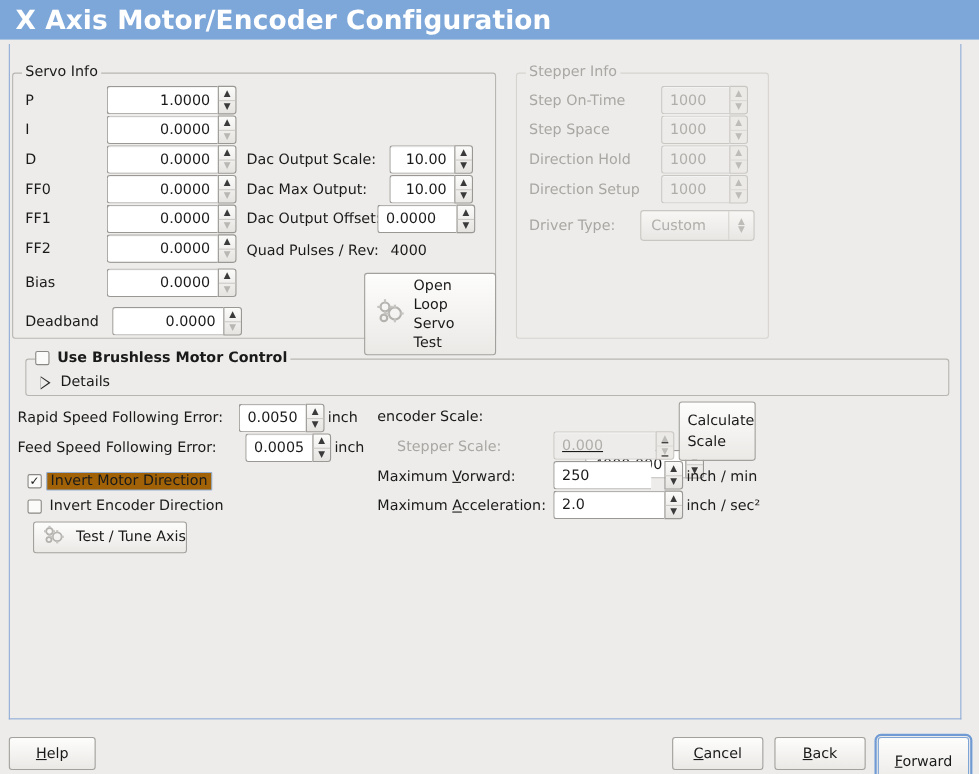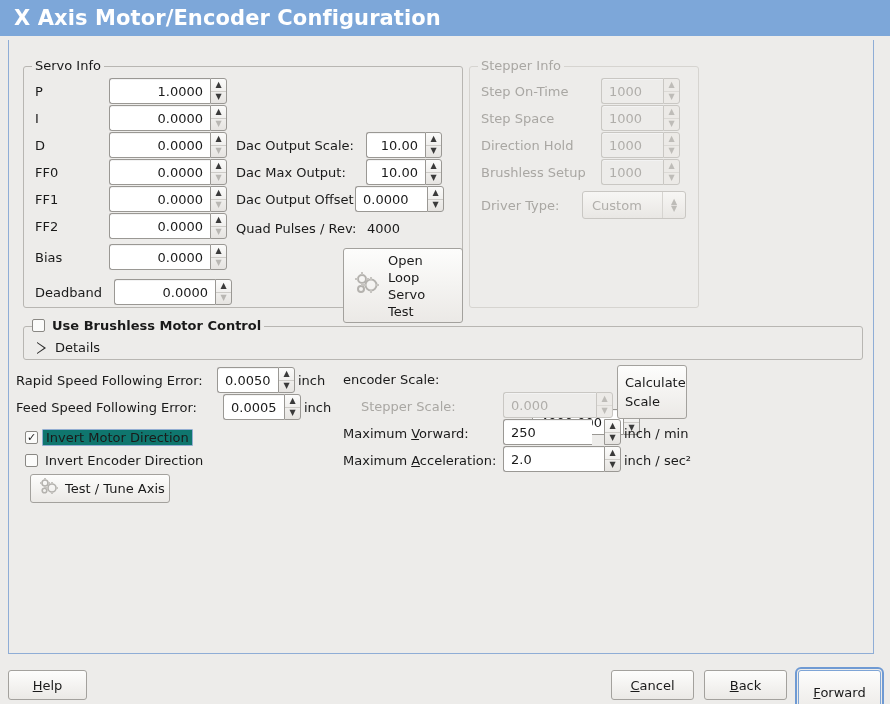--- a/index.html
+++ b/index.html
@@ -10,21 +10,21 @@
     font-size:13px;color:#1a1a1a;
     overflow:hidden;position:relative;
   }
   
   .titlebar{
     height:36px;background:#7da7d9;
     display:flex;align-items:center;
     padding:0 0 0 14px;box-sizing:border-box;
   }
   .titlebar .ttl{
-    color:#ffffff;font-weight:bold;font-size:21px;
+    color:#ffffff;font-weight:bold;font-size:24px;
     letter-spacing:.1px;
   }
   
   .content{
     position:absolute;left:8px;top:40px;width:866px;height:614px;
     border:1px solid #8fadd6;border-top:none;
     background:#edecea;box-sizing:border-box;
   }
   
   .group{position:absolute;box-sizing:border-box;}
@@ -91,21 +91,21 @@
   
   .cbx{position:absolute;display:flex;align-items:center;gap:7px;}
   .cbx .bx{
     width:13px;height:13px;box-sizing:border-box;
     border:1px solid #8a8884;border-radius:2px;background:#fbfbfa;
     display:flex;align-items:center;justify-content:center;
     font-size:11px;line-height:11px;color:#1a1a1a;
   }
   .cbx .tx{font-size:13px;white-space:nowrap;}
   .cbx .tx.hl{
-    background:#0f766e;border:1px solid #93aed2;
+    background:#a16207;border:1px solid #93aed2;
     padding:0 3px;margin:-1px -3px;border-radius:1px;
   }
   .cbx .tx.bold{font-weight:bold;}
   
   .exp{position:absolute;display:flex;align-items:center;gap:9px;}
   .exp .tri{
     width:0;height:0;border-left:8px solid #2b2b2b;
     border-top:5px solid transparent;border-bottom:5px solid transparent;
   }
   .exp .tri.hollow{
@@ -128,21 +128,21 @@
 </style>
 </head>
 <body>
 
 <div class="titlebar">
   <span class="ttl">X Axis Motor/Encoder Configuration</span>
 </div>
 
 <div class="content">
 
-  <div class="group" style="left:14px;top:18px;width:440px;height:250px;">
+  <div class="group" style="left:2px;top:18px;width:440px;height:250px;">
     <div class="gframe"></div>
     <div class="glabel">Servo Info</div>
 
     <div class="lbl" style="left:12px;top:26px;">P</div>
     <div class="lbl" style="left:12px;top:53px;">I</div>
     <div class="lbl" style="left:12px;top:80px;">D</div>
     <div class="lbl" style="left:12px;top:107px;">FF0</div>
     <div class="lbl" style="left:12px;top:134px;">FF1</div>
     <div class="lbl" style="left:12px;top:161px;">FF2</div>
     <div class="lbl" style="left:12px;top:192px;">Bias</div>
@@ -262,21 +262,21 @@
     </div>
   </div>
 
   <div class="group" style="left:460px;top:18px;width:230px;height:250px;">
     <div class="gframe" style="border-color:#d6d4d0;"></div>
     <div class="glabel dim">Stepper Info</div>
 
     <div class="lbl dim" style="left:12px;top:26px;">Step On-Time</div>
     <div class="lbl dim" style="left:12px;top:53px;">Step Space</div>
     <div class="lbl dim" style="left:12px;top:80px;">Direction Hold</div>
-    <div class="lbl dim" style="left:12px;top:107px;">Brushless Setup</div>
+    <div class="lbl dim" style="left:12px;top:107px;">Direction Setup</div>
     <div class="lbl dim" style="left:12px;top:140px;">Driver Type:</div>
 
     <div class="spin dis left" style="left:132px;top:20px;width:79px;">
       <div class="ent">1000</div>
       <div class="btns">
         <div class="ar up">▲</div>
         <div class="ar dn">▼</div>
       </div>
     </div>
     <div class="spin dis left" style="left:132px;top:47px;width:79px;">
@@ -346,21 +346,21 @@
 
   <div class="cbx" style="left:16px;top:390px;">
     <span class="bx">✓</span>
     <span class="tx hl">Invert Motor Direction</span>
   </div>
   <div class="cbx" style="left:16px;top:413px;">
     <span class="bx"></span>
     <span class="tx">Invert Encoder Direction</span>
   </div>
 
-  <div class="btn" style="left:21px;top:434px;width:140px;height:29px;justify-content:flex-start;">
+  <div class="btn" style="left:21px;top:434px;width:140px;height:29px;justify-content:space-between;">
     <span class="gear" style="margin:0 5px 0 7px;">
       <svg width="22" height="20" viewBox="0 0 22 20">
         <g fill="none" stroke="#b4b2ae" stroke-width="1.6">
           <circle cx="7" cy="6" r="3"></circle>
           <circle cx="14" cy="11" r="4"></circle>
           <circle cx="6.5" cy="13.5" r="2.3"></circle>
         </g>
         <g fill="#c6c4c0">
           <rect x="6" y="1" width="2" height="2"></rect>
             <rect x="6" y="9" width="2" height="2"></rect>
@@ -379,21 +379,21 @@
   <div class="lbl" style="left:334px;top:332px;">encoder Scale:</div>
   <div class="spin left" style="left:523px;top:325px;width:108px;margin-top:44px;">
     <div class="ent">4000.000</div>
     <div class="btns">
       <div class="ar up">▲</div>
       <div class="ar dn">▼</div>
     </div>
   </div>
 
   <div class="lbl dim" style="left:352px;top:359px;">Stepper Scale:</div>
-  <div class="spin dis left" style="left:494px;top:352px;width:110px;">
+  <div class="spin dis left" style="left:494px;top:352px;width:110px;text-decoration:underline;">
     <div class="ent">0.000</div>
     <div class="btns">
       <div class="ar up">▲</div>
       <div class="ar dn">▼</div>
     </div>
   </div>
 
   <div class="btn" style="left:608px;top:325px;width:70px;height:54px;flex-direction:column;align-items:flex-start;padding-left:7px;line-height:19px;">
     <span>Calculate</span>
     <span>Scale</span>

